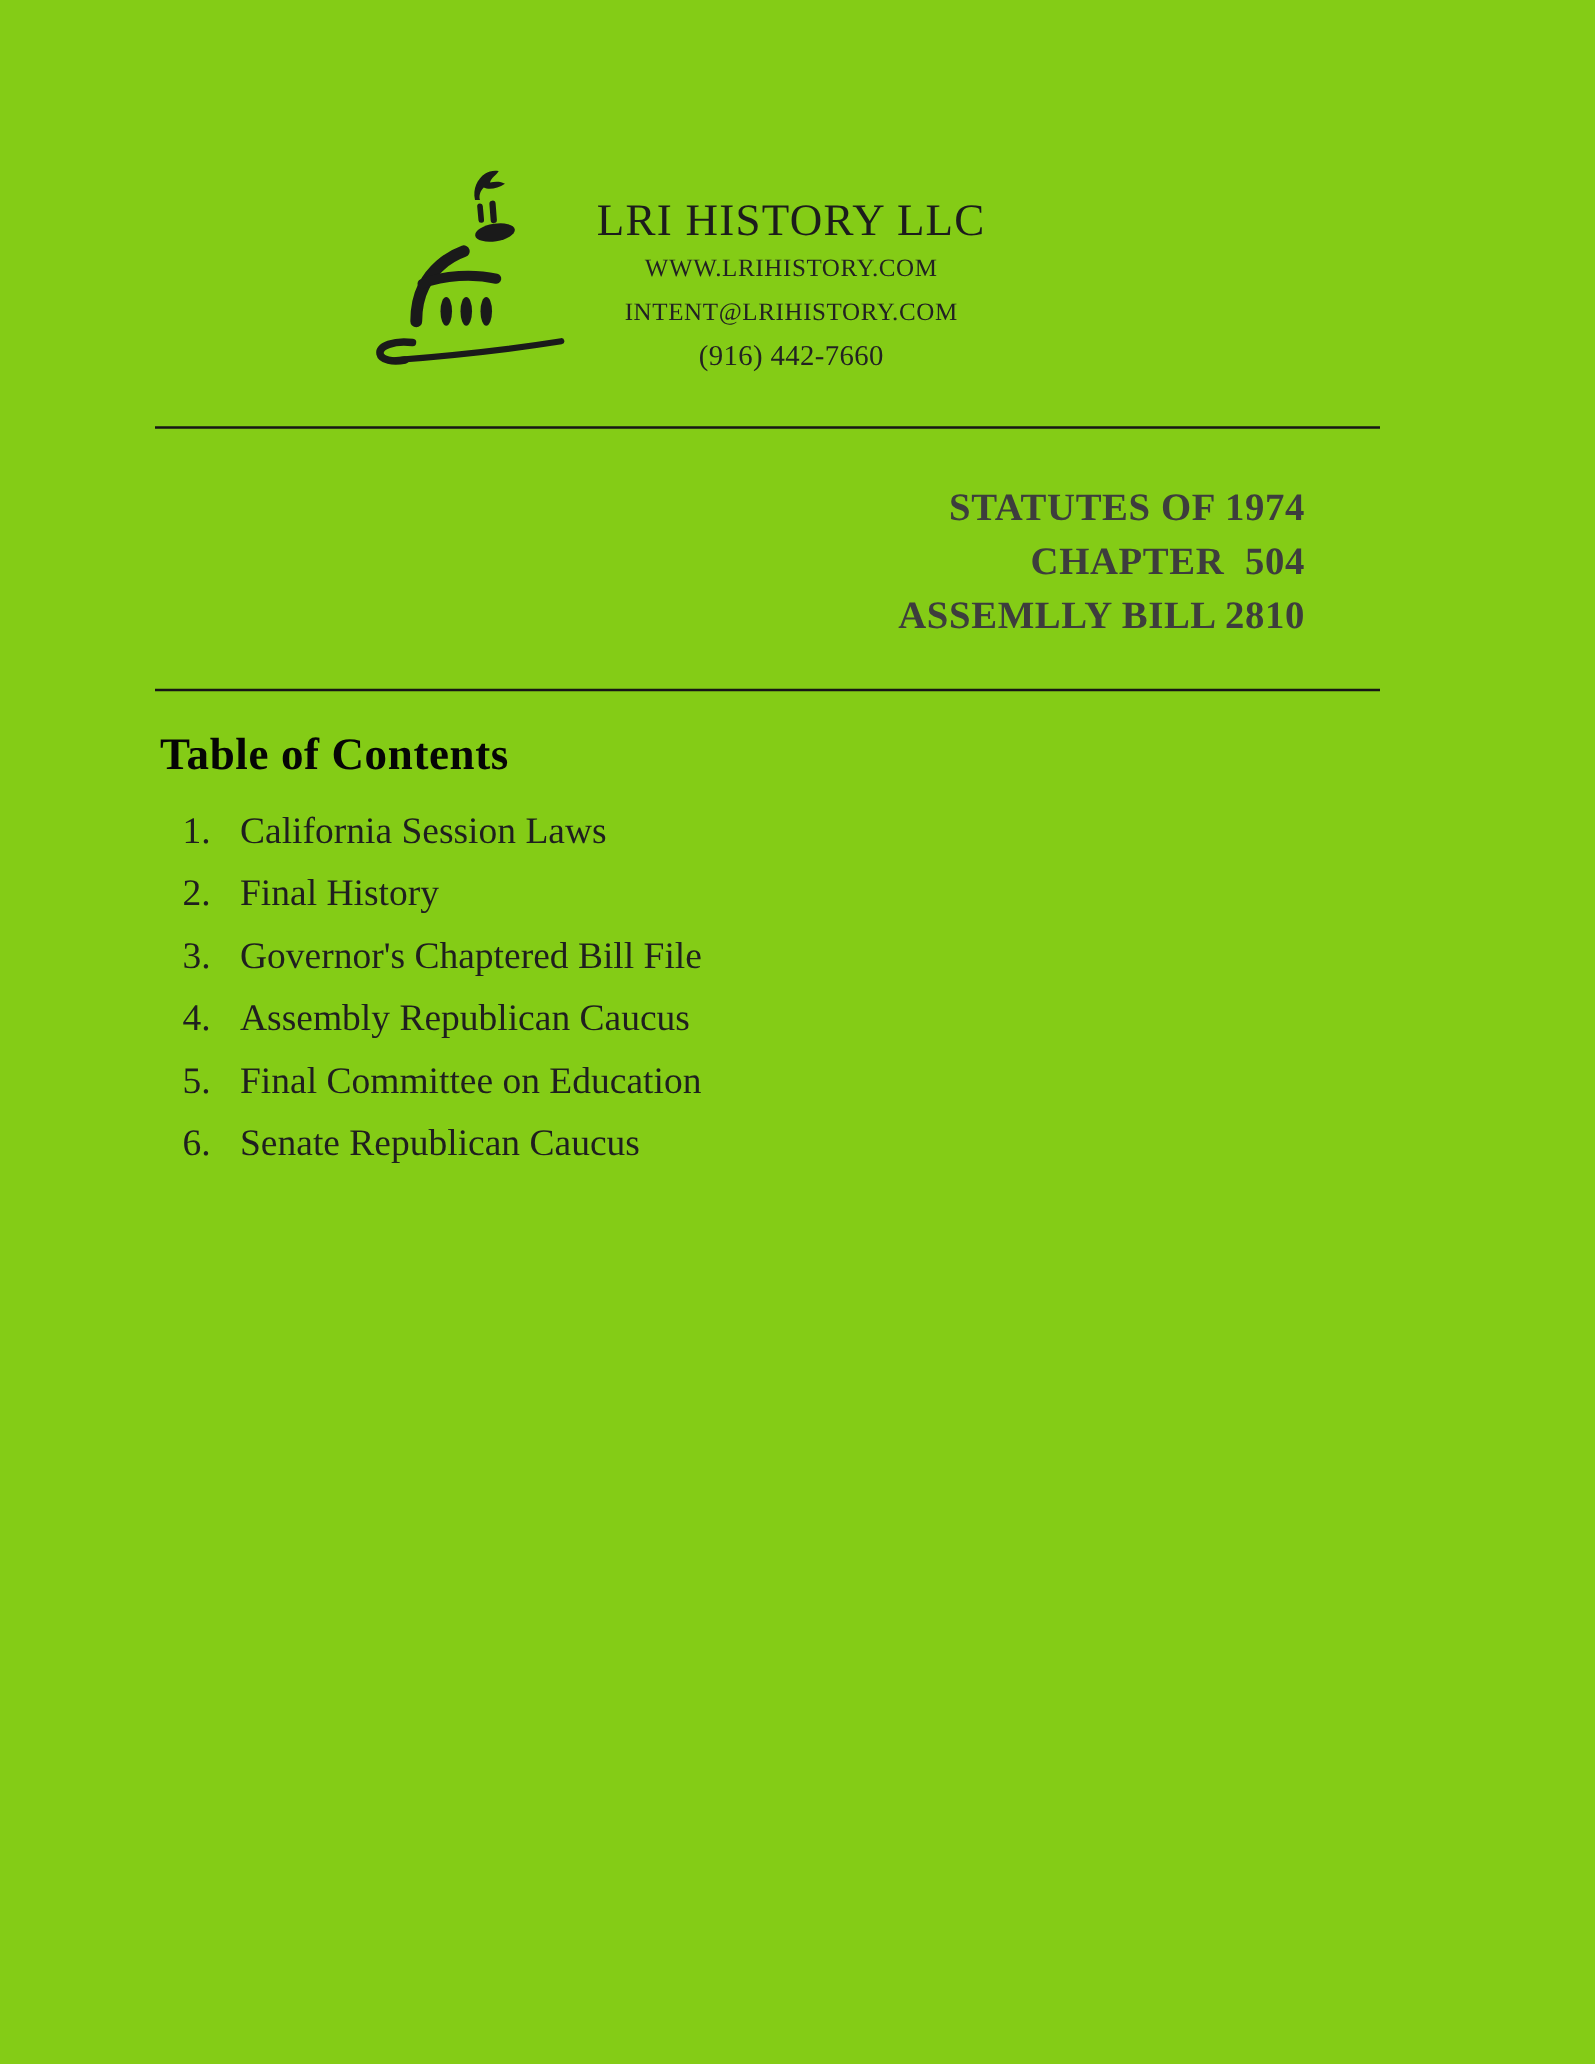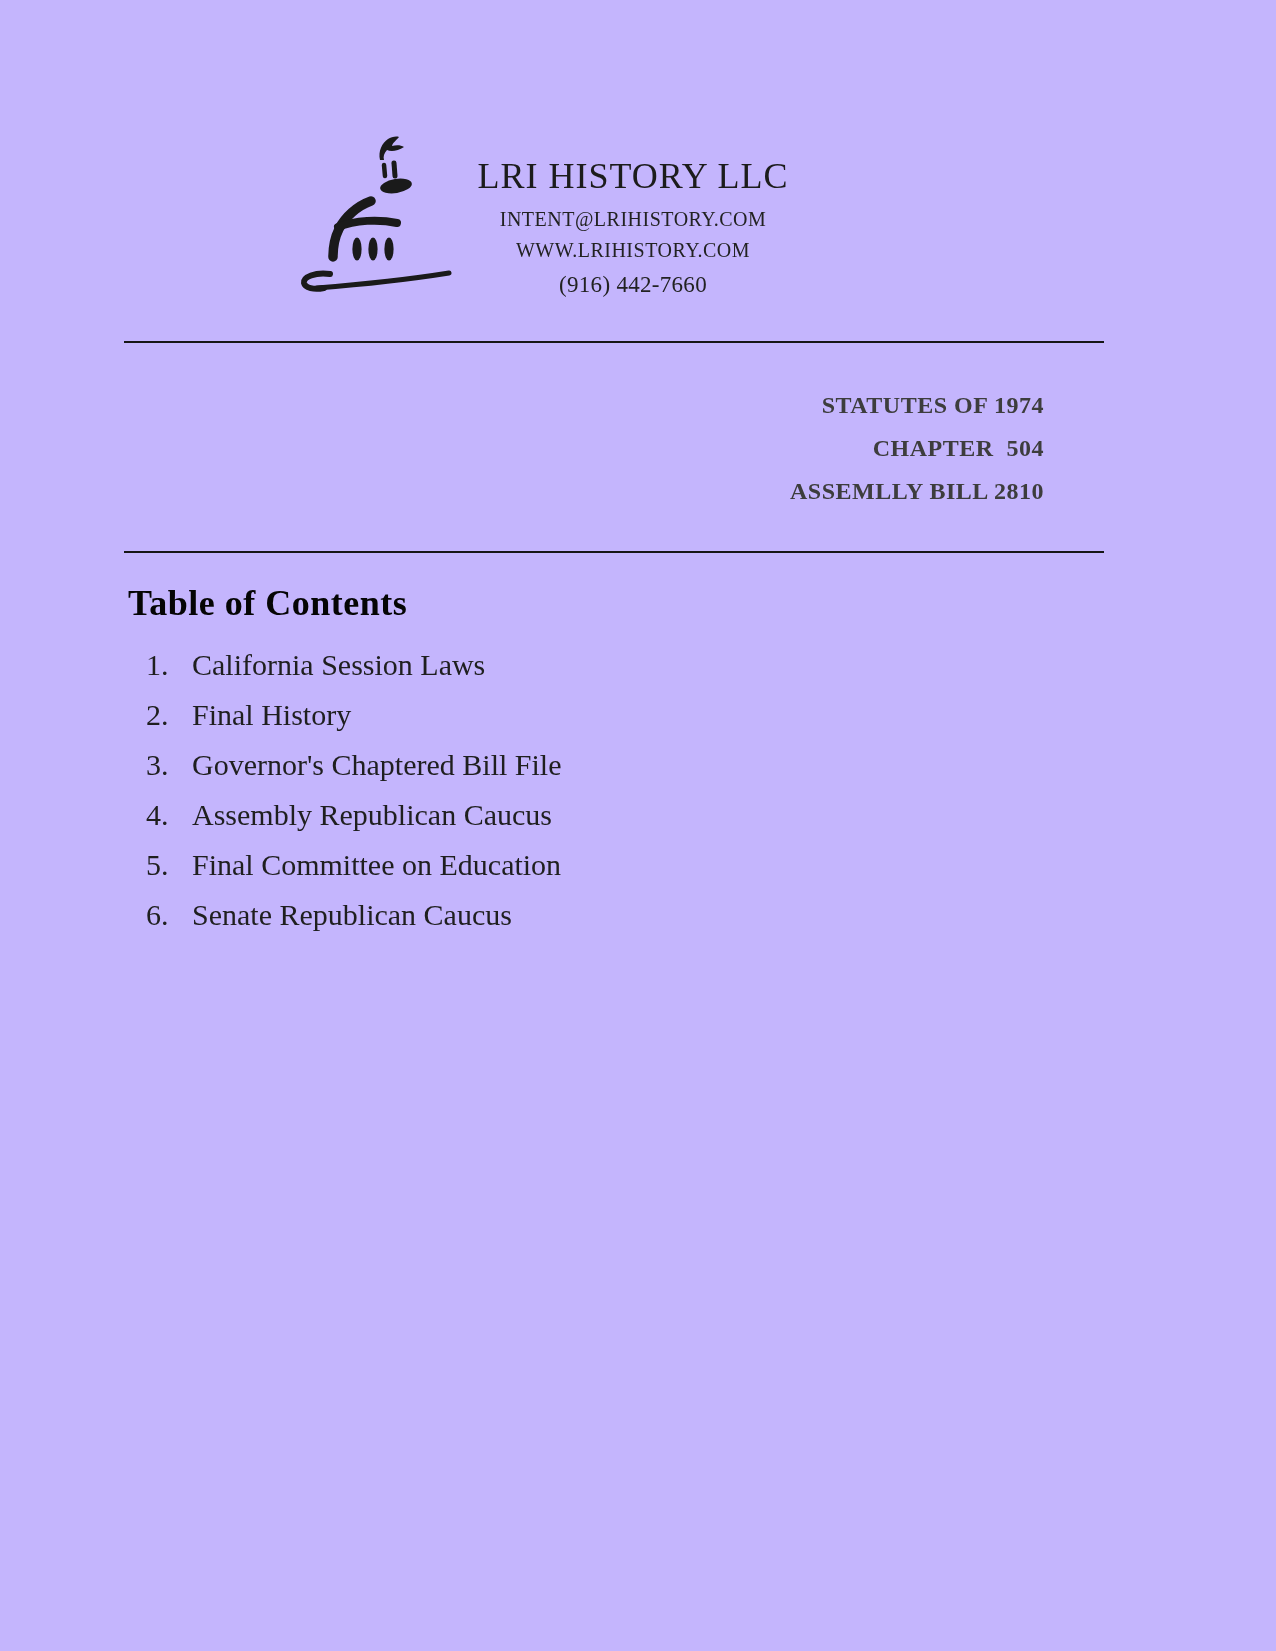--- a/index.html
+++ b/index.html
@@ -3,21 +3,21 @@
 <meta charset="utf-8">
 <style>
   * { margin: 0; padding: 0; box-sizing: border-box; }
   html, body { background: #e8e8e8; }
   body { font-family: "Liberation Serif", "DejaVu Serif", serif; }
 
   .page {
     position: relative;
     width: 1276px;
     height: 1651px;
-    background: #c4b5fd;
+    background: #84cc16;
     margin: 0 auto;
     overflow: hidden;
   }
 
   
   .logo {
     position: absolute;
     left: 293px;
     top: 127px;
     width: 165px;
@@ -61,21 +61,21 @@
   .rule-bottom { top: 551px; }
 
   
   .statute-block {
     position: absolute;
     top: 384px;
     right: 232px;
     text-align: right;
     color: #3d3d3d;
     font-weight: bold;
-    font-size: 24px;
+    font-size: 31px;
     line-height: 43px;
     letter-spacing: 0.5px;
   }
   .statute-line { white-space: pre; }
 
   
   .toc-heading {
     position: absolute;
     left: 128px;
     top: 582px;
@@ -133,22 +133,22 @@
       <path d="M45,100 C62,93 86,92 104,96" stroke-width="8"></path>
 
       <path d="M37,147 C22,145 10,150 11,156 C12,161 21,163 31,161" stroke-width="6"></path>
 
       <path d="M24,161 C62,158 112,153 156,146" stroke-width="5"></path>
     </g>
   </svg>
 
   <div class="letterhead">
     <div class="company-name">LRI HISTORY LLC</div>
+    <div class="contact-line web">WWW.LRIHISTORY.COM</div>
     <div class="contact-line email">INTENT@LRIHISTORY.COM</div>
-    <div class="contact-line web">WWW.LRIHISTORY.COM</div>
     <div class="contact-line phone">(916) 442-7660</div>
   </div>
 
   <div class="rule rule-top"></div>
   <div class="rule rule-bottom"></div>
 
   <div class="statute-block">
     <div class="statute-line">STATUTES OF 1974</div>
     <div class="statute-line">CHAPTER  504</div>
     <div class="statute-line">ASSEMLLY BILL 2810</div>

